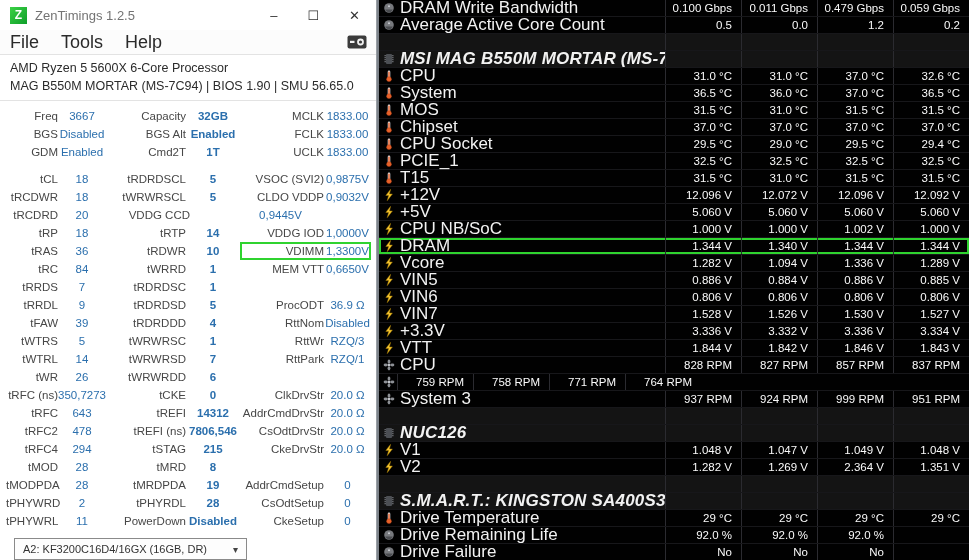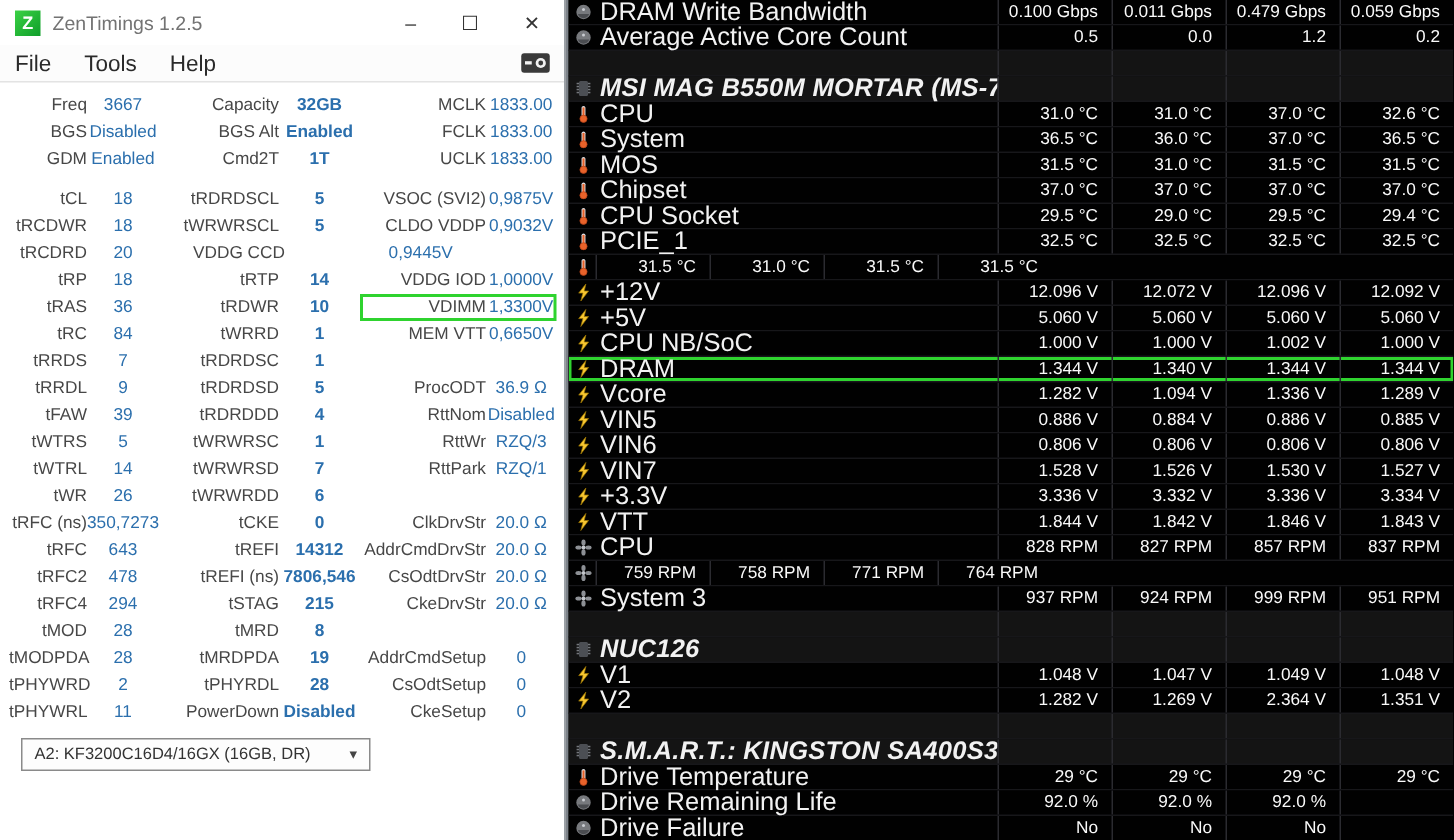--- a/index.html
+++ b/index.html
@@ -12,21 +12,21 @@
         border-right:1px solid #9aa0a6; display:flex; flex-direction:column; }
   .zt-titlebar { height:30px; display:flex; align-items:center; padding:0 10px; background:#ffffff; }
   .zt-logo { width:17px; height:17px; background:linear-gradient(135deg,#3bd145,#0f9e2a);
              color:#fff; font-weight:bold; font-size:12px; display:flex; align-items:center;
              justify-content:center; margin-right:8px; }
   .zt-title { font-size:13px; color:#737373; flex:1; }
   .zt-winbtns { display:flex; gap:30px; color:#333; font-size:13px; padding-right:6px; }
   .zt-winbtns span { cursor:default; }
   .zt-menubar { height:25px; display:flex; align-items:center; padding:0 10px; gap:22px;
                 border-bottom:1px solid #e3e3e3; background:#fcfcfc; position:relative; }
-  .zt-menu-item { font-size:15px; color:#2a2a2a; }
+  .zt-menu-item { font-size:18px; color:#2a2a2a; }
   .zt-camera { position:absolute; right:9px; top:4px; }
   .zt-info { padding:4px 10px 5px 10px; border-bottom:1px solid #e3e3e3; }
   .zt-info div { font-size:12.5px; color:#2b2b2b; line-height:18px; white-space:nowrap; }
   .zt-grid { padding:6px 6px 0 6px; }
   .zt-row { display:flex; height:18px; align-items:center; width:365px; }
   .zt-gap { height:9px; }
   .pair { display:flex; height:100%; align-items:center; }
   .pairA { width:100px; } .pairB { width:134px; } .pairC { flex:1; }
   .pairA .lbl { width:52px; } .pairA .val { width:48px; }
   .pairB .lbl { width:80px; } .pairB .val { width:54px;font-weight:bold; }
@@ -74,20 +74,24 @@
       <span class="zt-camera">
         <svg width="20" height="15" viewBox="0 0 20 15">
           <rect x="0.5" y="1.5" width="19" height="13" rx="2" fill="#3a3a3a"></rect>
           <circle cx="13.5" cy="8" r="3.4" fill="#f2f2f2"></circle>
           <circle cx="13.5" cy="8" r="1.6" fill="#3a3a3a"></circle>
           <rect x="3" y="6.8" width="4.5" height="2.2" fill="#f2f2f2"></rect>
         </svg>
       </span>
     </div>
 
+    <div class="zt-info">
+      <div>AMD Ryzen 5 5600X 6-Core Processor</div>
+      <div>MAG B550M MORTAR (MS-7C94) | BIOS 1.90 | SMU 56.65.0</div>
+    </div>
 
     <div class="zt-grid">
       <div id="timings-top">
           <div class="zt-row">
             <div class="pair pairA">
               <div class="lbl">Freq</div>
               <div class="val">3667</div>
             </div>
             <div class="pair pairB">
               <div class="lbl">Capacity</div>
@@ -565,20 +569,21 @@
         </div>
         <div class="hw-row data">
           <div class="hw-icon">
             <svg width="12" height="12" viewBox="0 0 12 12">
               <rect x="4.7" y="0.6" width="2.6" height="7.4" rx="1.3" fill="#dfe2e6"></rect>
               <rect x="5.3" y="1.6" width="1.4" height="6" fill="#e8622a"></rect>
               <circle cx="6" cy="9.2" r="2.4" fill="#e8622a"></circle>
               <circle cx="6" cy="9.2" r="2.4" fill="none" stroke="#b8441a" stroke-width="0.5"></circle>
             </svg>
           </div>
+          <div class="hw-label">T15</div>
           <div class="hw-cell">31.5 °C</div>
           <div class="hw-cell">31.0 °C</div>
           <div class="hw-cell">31.5 °C</div>
           <div class="hw-cell">31.5 °C</div>
         </div>
         <div class="hw-row data">
           <div class="hw-icon">
             <svg width="12" height="12" viewBox="0 0 12 12">
               <polygon points="7.6,0.3 2.8,6.4 5.6,6.4 4.2,11.7 9.4,5 6.5,5" fill="#f7c631" stroke="#9a7400" stroke-width="0.5"></polygon>
             </svg>

